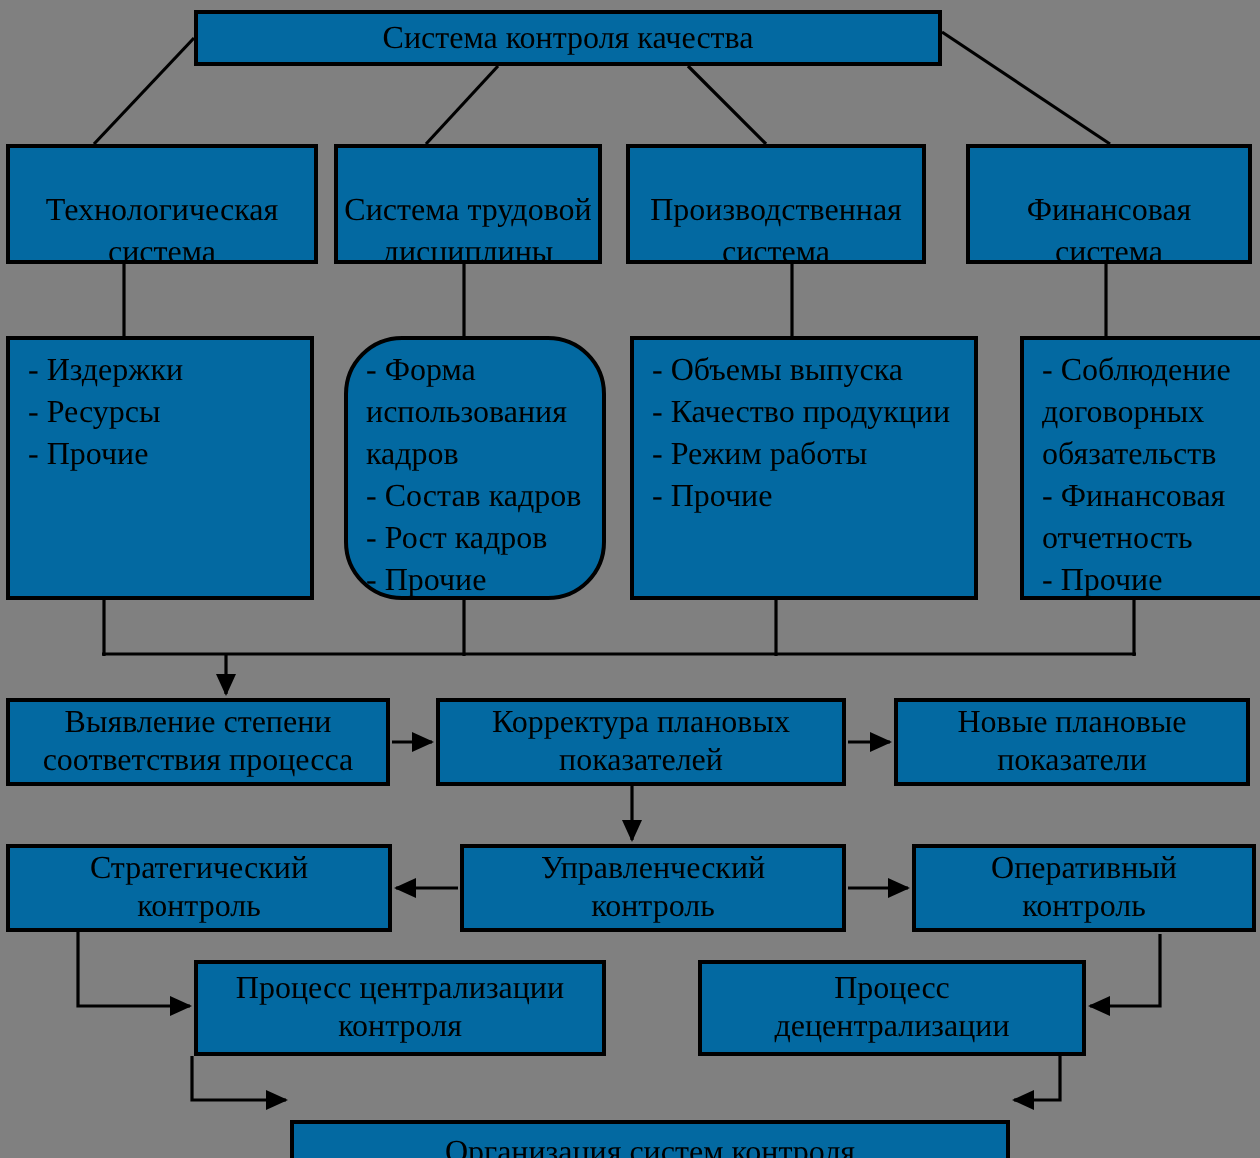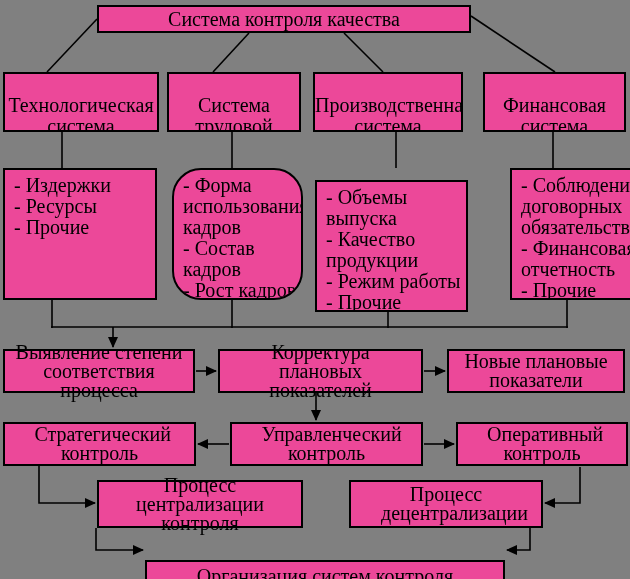--- a/index.html
+++ b/index.html
@@ -18,24 +18,24 @@
     z-index: 0;
   }
   #connectors line, #connectors polyline {
     stroke: #000;
     stroke-width: 1.6;
     fill: none;
   }
   .node {
     position: absolute;
     box-sizing: border-box;
-    background: #ec4899;
+    background: #0369a1;
     border: 2px solid #000;
     z-index: 1;
-    font-size: 20px;
+    font-size: 16px;
     line-height: 21px;
     text-align: center;
   }
   .toprow { padding-top: 21px; overflow: hidden; }
   .ctr {
     display: flex;
     align-items: center;
     justify-content: center;
     line-height: 19px;
   }
@@ -47,21 +47,21 @@
   .list-box div { min-height: 21px; }
 
   
   #n-root        { left: 97px;  top: 5px;   width: 374px; height: 28px; }
   #n-tech        { left: 3px;   top: 72px;  width: 156px; height: 60px; }
   #n-labor       { left: 167px; top: 72px;  width: 134px; height: 60px; }
   #n-prod        { left: 313px; top: 72px;  width: 150px; height: 60px; }
   #n-fin         { left: 483px; top: 72px;  width: 143px; height: 60px; }
   #n-tech-items  { left: 3px;   top: 168px; width: 154px; height: 132px; }
   #n-labor-items { left: 172px; top: 168px; width: 131px; height: 132px; border-radius: 29px; }
-  #n-prod-items  { left: 315px; top: 168px; width: 153px; height: 132px; margin-top: 12px; }
+  #n-prod-items  { left: 315px; top: 168px; width: 174px; height: 132px; }
   #n-fin-items   { left: 482px; top: 168px; width: 143px; height: 132px; margin-left: 28px; }
   #n-detect      { left: 3px;   top: 349px; width: 192px; height: 44px; }
   #n-correct     { left: 218px; top: 349px; width: 205px; height: 44px; }
   #n-new         { left: 447px; top: 349px; width: 178px; height: 44px; }
   #n-strategic   { left: 3px;   top: 422px; width: 193px; height: 44px; }
   #n-managerial  { left: 230px; top: 422px; width: 193px; height: 44px; }
   #n-operational { left: 456px; top: 422px; width: 172px; height: 44px; }
   #n-central     { left: 97px;  top: 480px; width: 206px; height: 48px; }
   #n-decentral   { left: 349px; top: 480px; width: 194px; height: 48px; }
   #n-org         { left: 145px; top: 540px; width: 360px; height: 33px; margin-top: 20px; }

